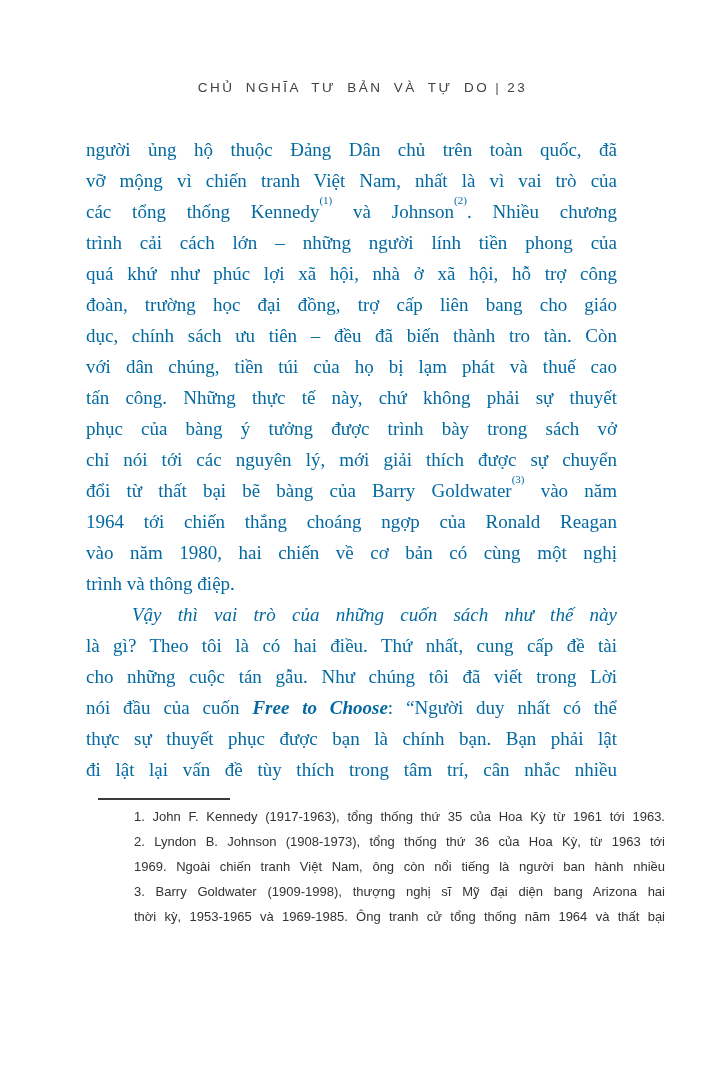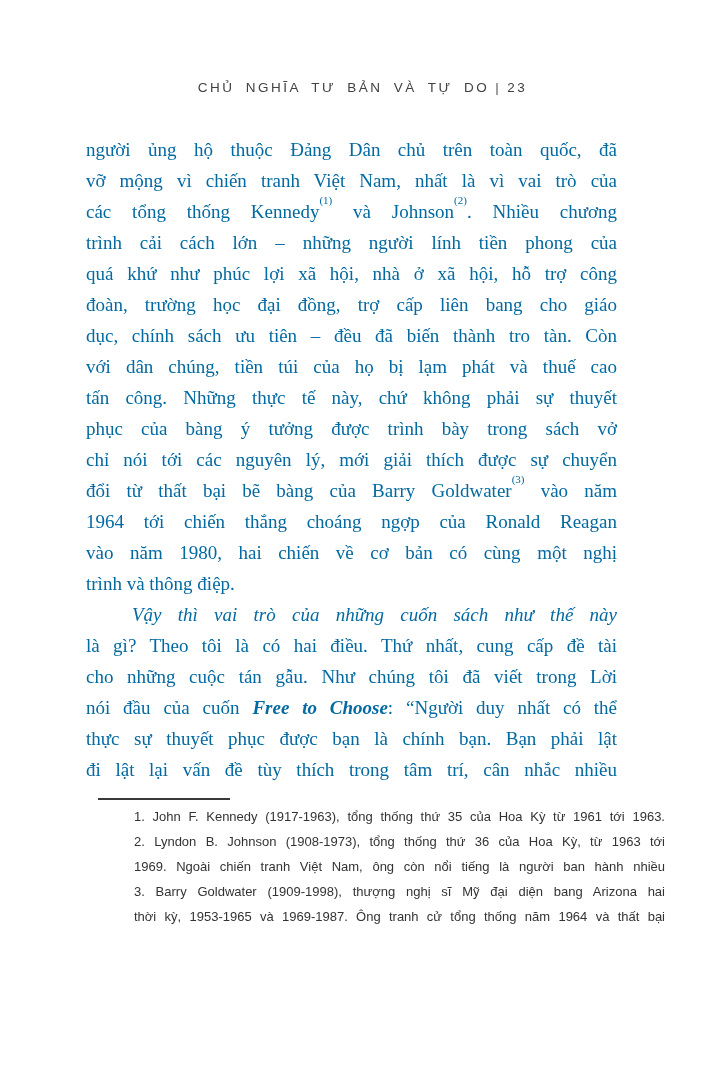--- a/index.html
+++ b/index.html
@@ -110,16 +110,16 @@
     <div class="bline">đi lật lại vấn đề tùy thích trong tâm trí, cân nhắc nhiều</div>
   </div>
 
   <div class="fn-rule"></div>
 
   <div class="footnotes">
     <div class="fline">1. John F. Kennedy (1917-1963), tổng thống thứ 35 của Hoa Kỳ từ 1961 tới 1963.</div>
     <div class="fline">2. Lyndon B. Johnson (1908-1973), tổng thống thứ 36 của Hoa Kỳ, từ 1963 tới</div>
     <div class="fline">1969. Ngoài chiến tranh Việt Nam, ông còn nổi tiếng là người ban hành nhiều</div>
     <div class="fline">3. Barry Goldwater (1909-1998), thượng nghị sĩ Mỹ đại diện bang Arizona hai</div>
-    <div class="fline">thời kỳ, 1953-1965 và 1969-1987. Ông tranh cử tổng thống năm 1964 và thất bại</div>
+    <div class="fline">thời kỳ, 1953-1965 và 1969-1985. Ông tranh cử tổng thống năm 1964 và thất bại</div>
   </div>
 
 </div>
 
 </body></html>

